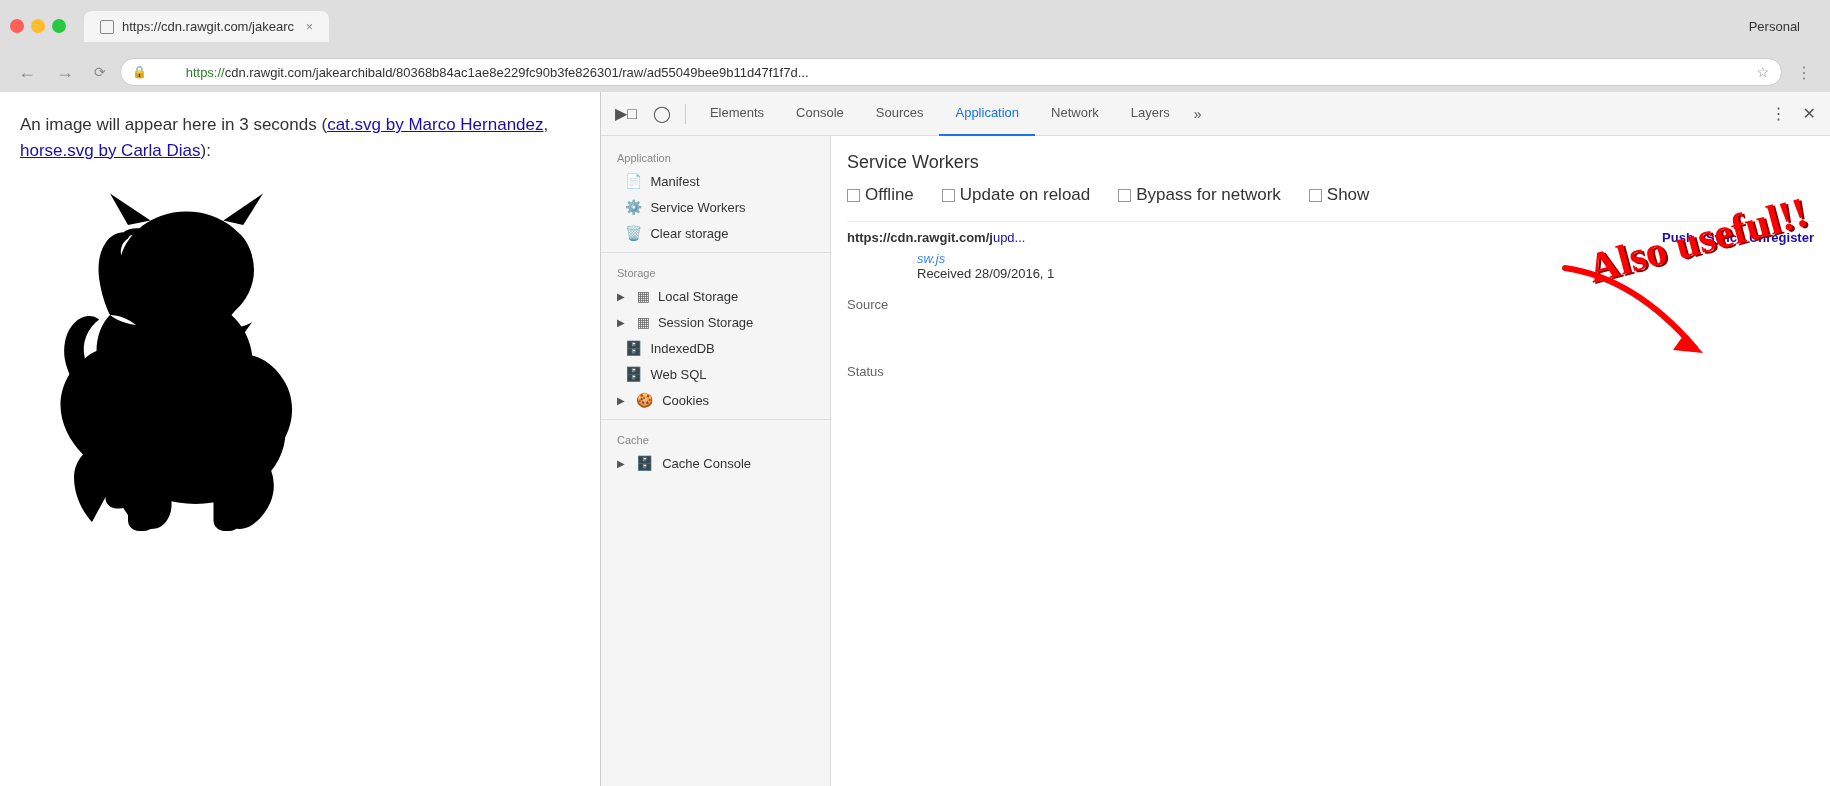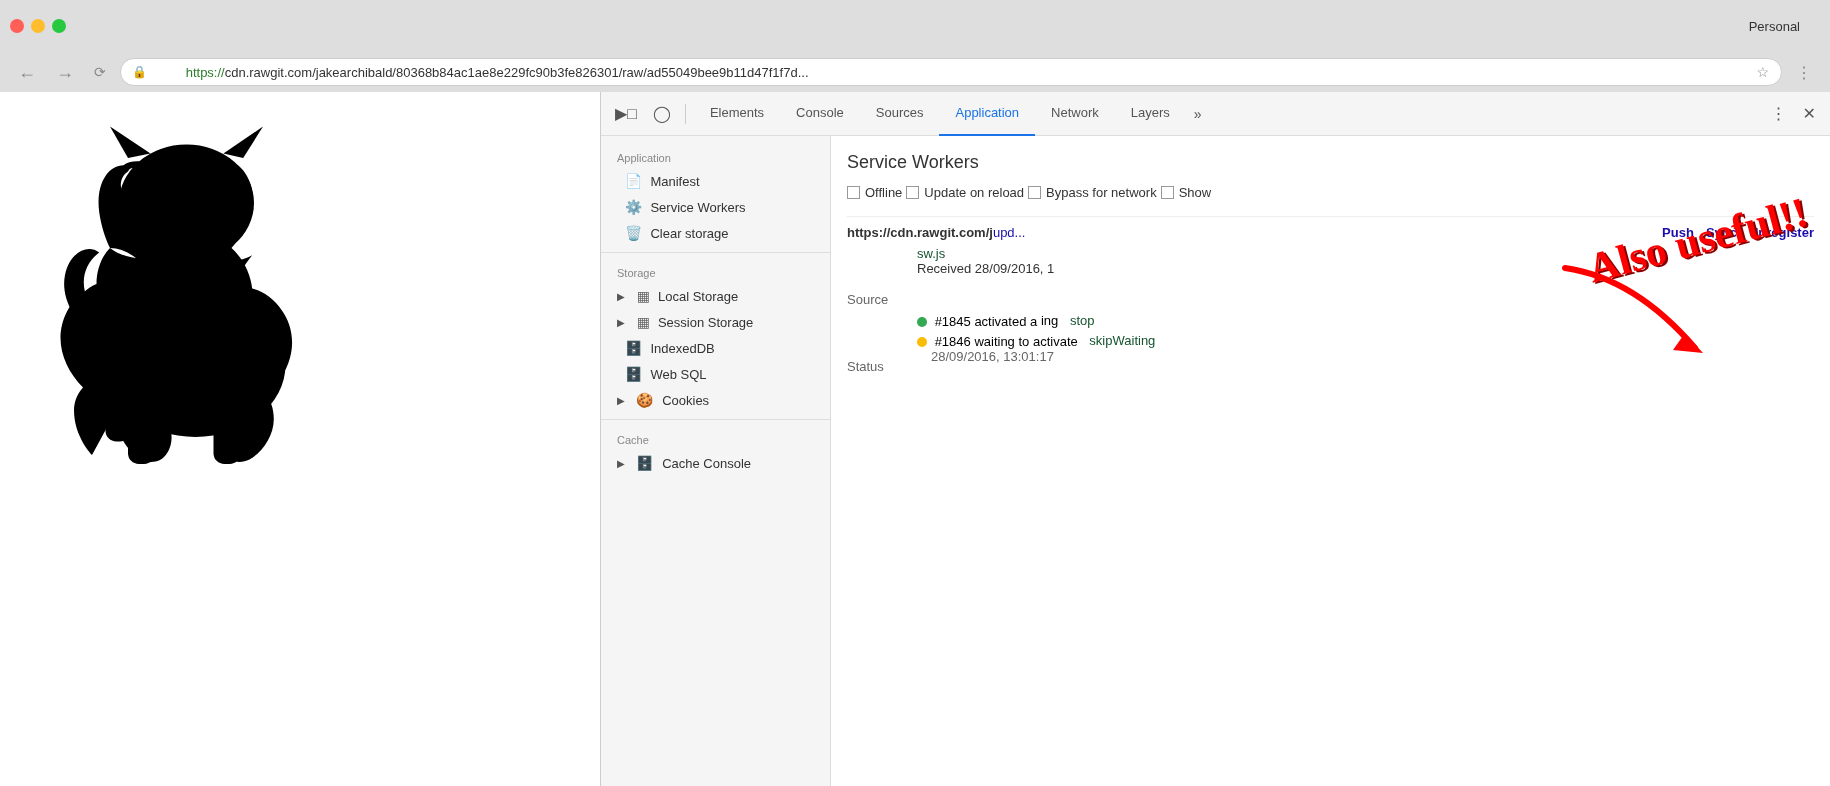--- a/index.html
+++ b/index.html
@@ -64,30 +64,30 @@
     .sidebar-item { display: flex; align-items: center; gap: 8px; padding: 5px 16px 5px 24px; font-size: 13px; color: #333; cursor: pointer; }
     .sidebar-item-icon { font-size: 14px; color: #666; }
     .sidebar-item-label { }
     .sidebar-item-arrow { font-size: 10px; color: #555; margin-right: 4px; }
     .sidebar-item.has-arrow { padding-left: 16px; }
     .sidebar-divider { height: 1px; background: #ddd; margin: 6px 0; }
 
     
     .devtools-main { flex: 1; background: white; overflow: hidden; padding: 16px; }
     .panel-title { font-size: 18px; font-weight: 400; color: #333; margin-bottom: 12px; }
-    .panel-options { display: flex; align-items: center; gap: 4px; margin-bottom: 16px; font-size: 13px; color: #333; }
+    .panel-options { display: flex; align-items: center; gap: 28px; margin-bottom: 16px; font-size: 17px; color: #333; }
     .panel-checkbox { display: flex; align-items: center; gap: 5px; }
     .checkbox { width: 13px; height: 13px; border: 1px solid #999; display: inline-block; vertical-align: middle; }
     .worker-row { border-top: 1px solid #eee; padding: 8px 0; font-size: 13px; }
     .worker-actions { display: flex; gap: 12px; font-weight: bold; }
     .worker-action-link { color: #1a0dab; text-decoration: none; cursor: pointer; }
     .worker-detail-row { display: flex; align-items: flex-start; margin: 6px 0; font-size: 13px; }
     .worker-detail-label { width: 70px; color: #666; flex-shrink: 0; margin-top: 46px; }
     .worker-detail-value { color: #333; }
-    .worker-detail-link { color: #14532d; text-decoration: none; }
+    .worker-detail-link { color: #3b82f6; text-decoration: none; font-style: italic; }
     .status-dot { width: 10px; height: 10px; border-radius: 50%; display: inline-block; margin-right: 4px; vertical-align: middle; }
     .status-green { background: #34a853; }
     .status-yellow { background: #fbbc04; }
     .status-text { vertical-align: middle; }
     .clients-row { display: flex; font-size: 13px; margin-top: 6px; }
     .clients-label { width: 70px; color: #666; flex-shrink: 0; }
     .clients-value { color: #333; white-space: nowrap; overflow: hidden; text-overflow: ellipsis; }
     .devtools-wrapper { position: relative; flex: 1; display: flex; flex-direction: column; }
 
     
@@ -101,20 +101,25 @@
 
 <div class="browser-chrome">
 
   <div class="title-bar">
     <div class="traffic-lights">
       <div class="traffic-light tl-red"></div>
       <div class="traffic-light tl-yellow"></div>
       <div class="traffic-light tl-green"></div>
     </div>
     <div class="tab-bar">
+      <div class="tab">
+        <span class="tab-icon"></span>
+        <span>https://cdn.rawgit.com/jakearc</span>
+        <span class="tab-close">×</span>
+      </div>
       <div class="tab-new"></div>
     </div>
     <span class="profile-label">Personal</span>
   </div>
 
   <div class="address-bar">
     <button class="nav-btn">←</button>
     <button class="nav-btn">→</button>
     <button class="reload-btn">⟳</button>
     <div class="url-bar">
@@ -123,20 +128,23 @@
         <span class="url-https">https://</span><span>cdn.rawgit.com</span><span>/jakearchibald/80368b84ac1ae8e229fc90b3fe826301/raw/ad55049bee9b11d47f1f7d...</span>
       </span>
       <span class="star-icon">☆</span>
     </div>
     <span class="menu-icon">⋮</span>
   </div>
 
   <div class="main-content">
 
     <div class="page-content">
+      <p class="page-text">
+        <span>An image will appear here in 3 seconds (</span><a class="page-link">cat.svg by Marco Hernandez</a><span>, </span><a class="page-link">horse.svg by Carla Dias</a><span>):</span>
+      </p>
       
       <svg class="cat-svg" viewBox="0 0 400 400" xmlns="http://www.w3.org/2000/svg">
 
         <path fill="black" d="
           M80,370
           C80,370 60,350 60,320
           C60,310 65,300 70,295
           C55,280 45,260 45,240
           C45,220 55,200 70,190
           C75,185 80,182 85,180
@@ -339,35 +347,20 @@
               <div class="worker-detail-row">
                 <span class="worker-detail-label">Source</span>
                 <span class="worker-detail-value">
                   <a class="worker-detail-link">sw.js</a><br>
                   <span>Received 28/09/2016, 1</span>
                 </span>
               </div>
 
               <div class="worker-detail-row">
                 <span class="worker-detail-label">Status</span>
-                <div>
-                  <div style="margin-bottom:4px;">
-                    <span class="status-dot status-green"></span>
-                    <span class="status-text">#1845 activated a</span>
-                    <span>ing</span>
-                    <a class="worker-detail-link" style="margin-left:8px;">stop</a>
-                  </div>
-                  <div>
-                    <span class="status-dot status-yellow"></span>
-                    <span class="status-text">#1846 waiting to activate</span>
-                    <a class="worker-detail-link" style="margin-left:8px;">skipWaiting</a>
-                    <br>
-                    <span style="margin-left:14px; color:#666;">28/09/2016, 13:01:17</span>
-                  </div>
-                </div>
               </div>
 
             </div>
 
             <div class="annotation-container">
               <div class="annotation-text">Also useful!!</div>
               <div class="annotation-arrow">
                 <svg width="160" height="100" viewBox="0 0 160 100">
                   <path d="M 10,10 Q 80,20 140,90" stroke="red" stroke-width="6" fill="none" stroke-linecap="round"></path>
                   <polygon points="130,75 148,95 118,92" fill="red"></polygon>

